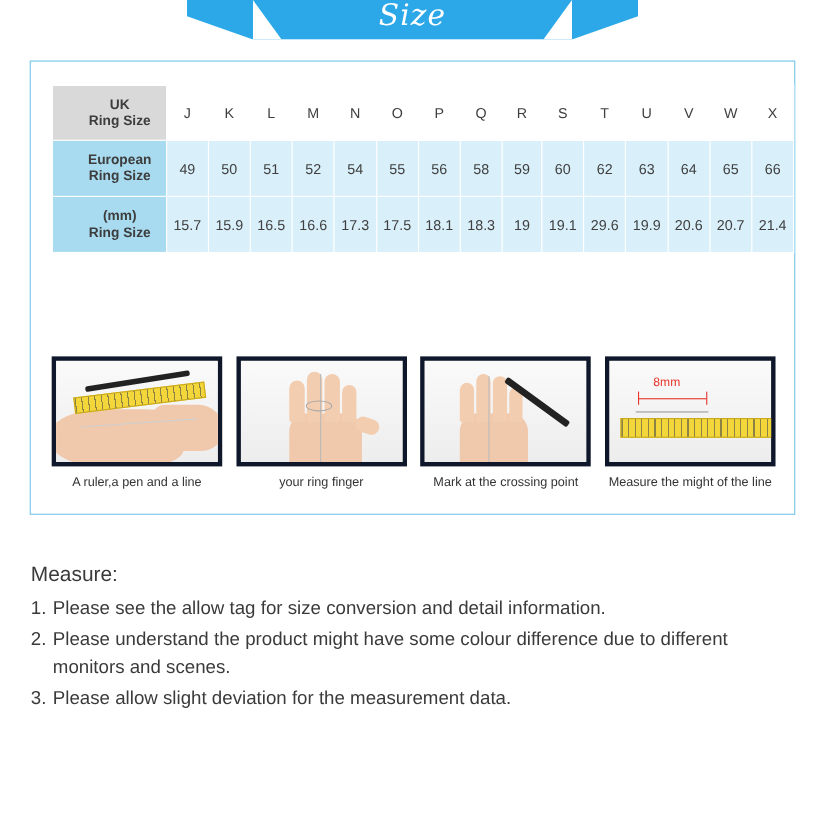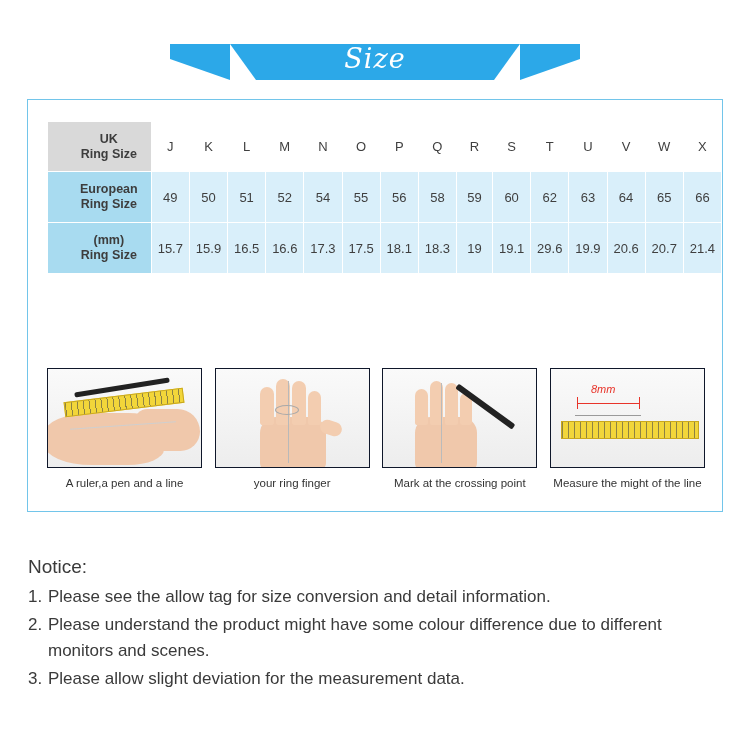--- a/index.html
+++ b/index.html
@@ -19,21 +19,20 @@
     width: 750px;
     height: 750px;
   }
 
   
   .banner {
     position: relative;
     width: 657px;
     height: 36px;
     overflow: hidden;
-    margin-top: 44px;
   }
   .banner-ribbon {
     position: absolute;
     left: 230px;
     top: -60px;
     width: 290px;
     height: 96px;
     background: #2ca8e8;
   }
   .banner-left-wing, .banner-right-wing {
@@ -140,26 +139,25 @@
     width: 658px;
     display: flex;
     justify-content: space-between;
   }
   .step {
     width: 155px;
   }
   .step-img {
     width: 155px;
     height: 100px;
-    border: 1px solid #0f172a;
+    border: 4px solid #0f172a;
     box-sizing: border-box;
     background: #f2f2f2;
     position: relative;
     overflow: hidden;
-    font-style: italic;
   }
   .step-caption {
     margin-top: 7px;
     text-align: center;
     font-size: 11.5px;
     color: #333;
     line-height: 16px;
   }
 
   
@@ -389,21 +387,21 @@
           <div class="dim-tick" style="left:88px; top:28px; height:12px;"></div>
           <div class="dim-label" style="left:40px; top:14px;">8mm</div>
         </div>
         <div class="step-caption">Measure the might of the line</div>
       </div>
 
     </div>
   </div>
 
   <div class="notice">
-    <div class="notice-title">Notice:</div>
+    <div class="notice-title">Measure:</div>
 
     <div class="notice-item">
       <span class="notice-num">1.</span>
       <span class="notice-text">Please see the allow tag for size conversion and detail information.</span>
     </div>
 
     <div class="notice-item">
       <span class="notice-num">2.</span>
       <span class="notice-text">Please understand the product might have some colour difference due to different monitors and scenes.</span>
     </div>

